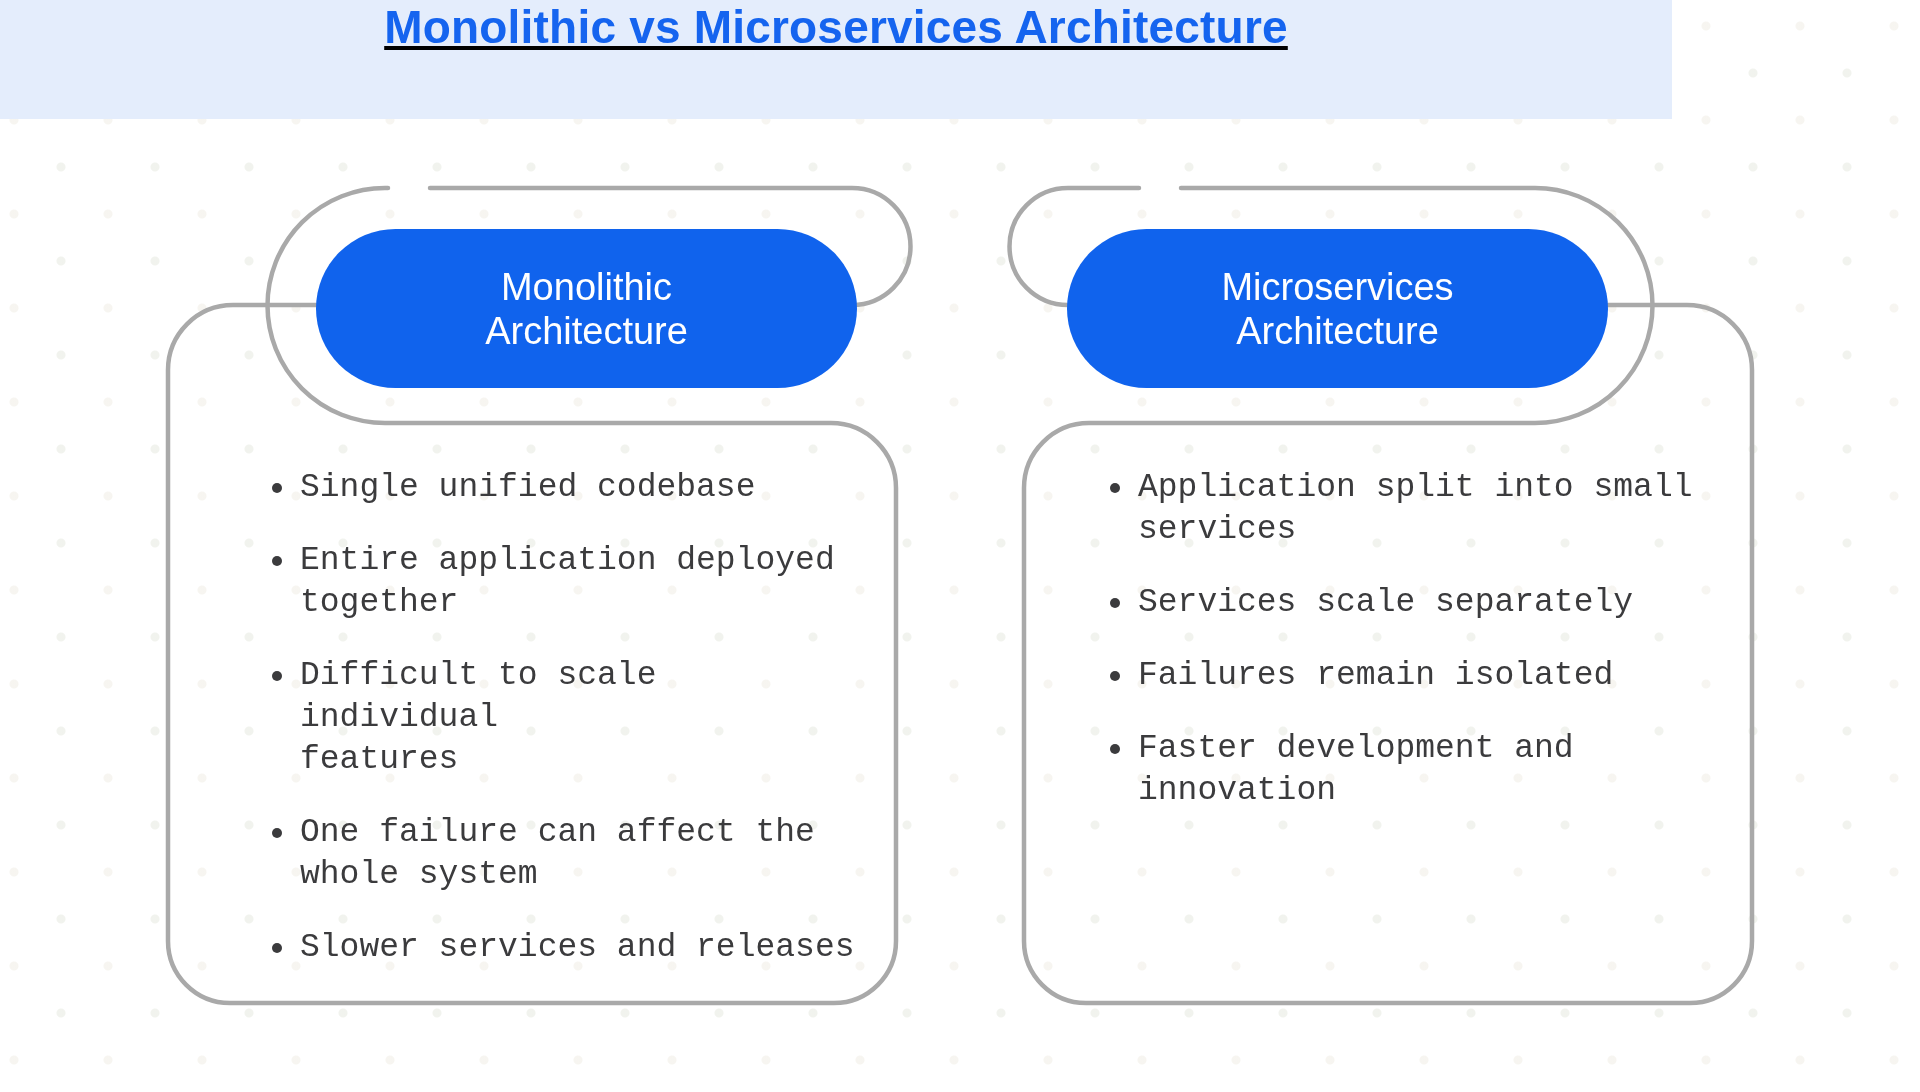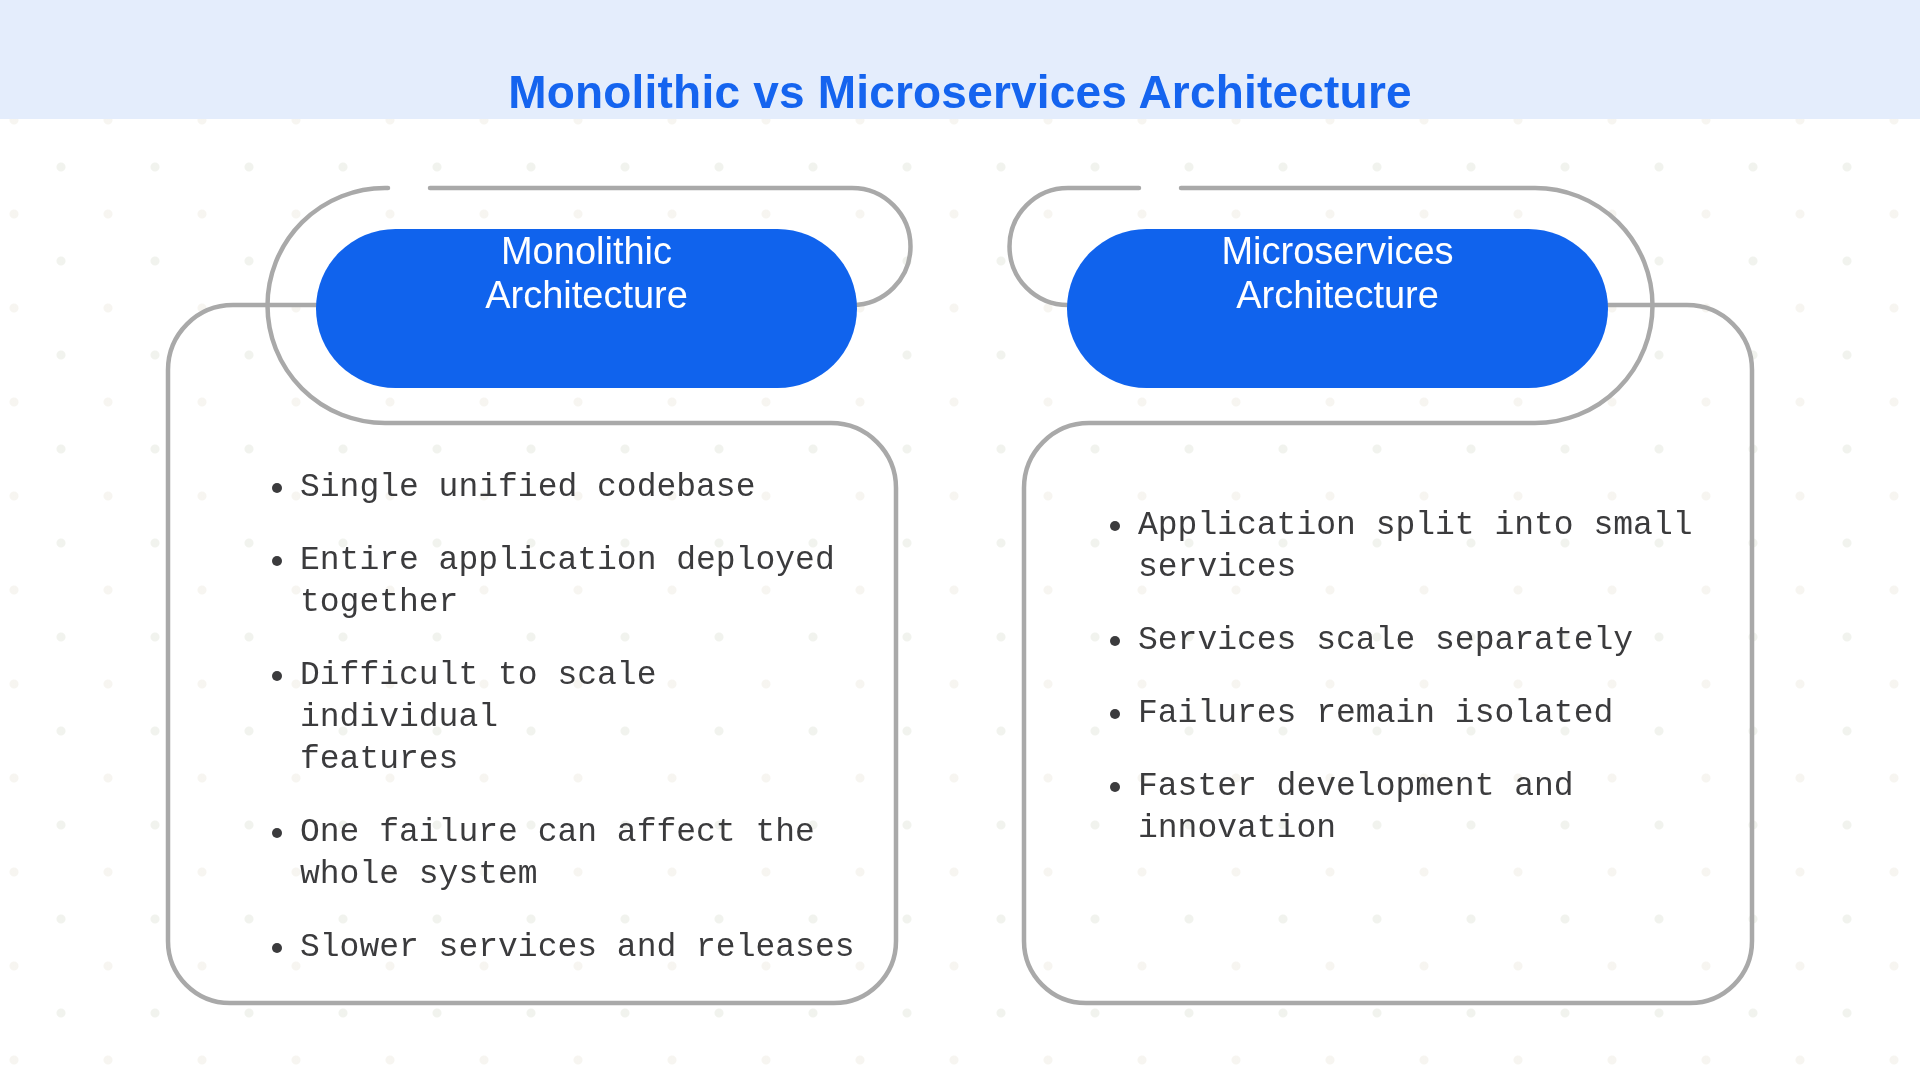--- a/index.html
+++ b/index.html
@@ -9,63 +9,64 @@
     overflow:hidden;
     font-family:"Liberation Sans","DejaVu Sans",sans-serif;
     background-color:#ffffff;
     background-image:
       radial-gradient(circle, rgba(230,233,224,.55) 4px, transparent 5px),
       radial-gradient(circle, rgba(240,237,229,.55) 4px, transparent 5px);
     background-size:94px 94px,94px 94px;
     background-position:14px 26px,61px 73px;
   }
   .banner{
-    position:absolute;left:0;top:0;width:1920px;height:119px;
+    position:absolute;left:0;top:0;width:1672px;height:119px;
     background:var(--banner-bg,#e4edfc);
-    display:flex;align-items:flex-end;justify-content:center;
+    display:flex;align-items:flex-start;justify-content:center;
     z-index:3;
+    text-decoration:underline;
   }
   .banner h1{
     margin:0;
     font-size:46px;font-weight:700;letter-spacing:.2px;
     color:var(--title-color,#1564ef);
   }
   svg.outlines{
     position:absolute;left:0;top:0;width:1920px;height:1092px;
     z-index:1;
   }
   svg.outlines path{
     fill:none;
     stroke:var(--outline-color,#a9a9a9);
     stroke-width:4.5;
     stroke-linecap:round;
   }
   .pill{
     position:absolute;top:229px;width:541px;height:159px;
     background:var(--pill-bg,#1063ed);
     border-radius:80px;
-    display:flex;align-items:flex-start;justify-content:center;text-align:center;
+    display:flex;align-items:center;justify-content:center;text-align:center;
     z-index:2;
   }
   .pill .pill-label{
     color:#ffffff;
     font-size:38px;line-height:44px;font-weight:500;
     white-space:pre-line;
   }
   .pill-left{left:316px;}
   .pill-right{left:1067px;}
   ul.bullets{
     position:absolute;top:467px;
     margin:0;padding:0;list-style:none;
     width:560px;
     z-index:2;
     font-family:Liberation Mono, monospace;
   }
   ul.bullets-left{left:300px;}
-  ul.bullets-right{left:1138px;margin-top:38px;}
+  ul.bullets-right{left:1138px;}
   ul.bullets li{
     position:relative;
     margin:0 0 31px 0;
     font-size:33px;line-height:42px;
     color:var(--text-color,#3b3b3d);
     white-space:pre-line;
   }
   ul.bullets li .dot{
     position:absolute;left:-28px;top:16px;
     width:10px;height:10px;border-radius:50%;

